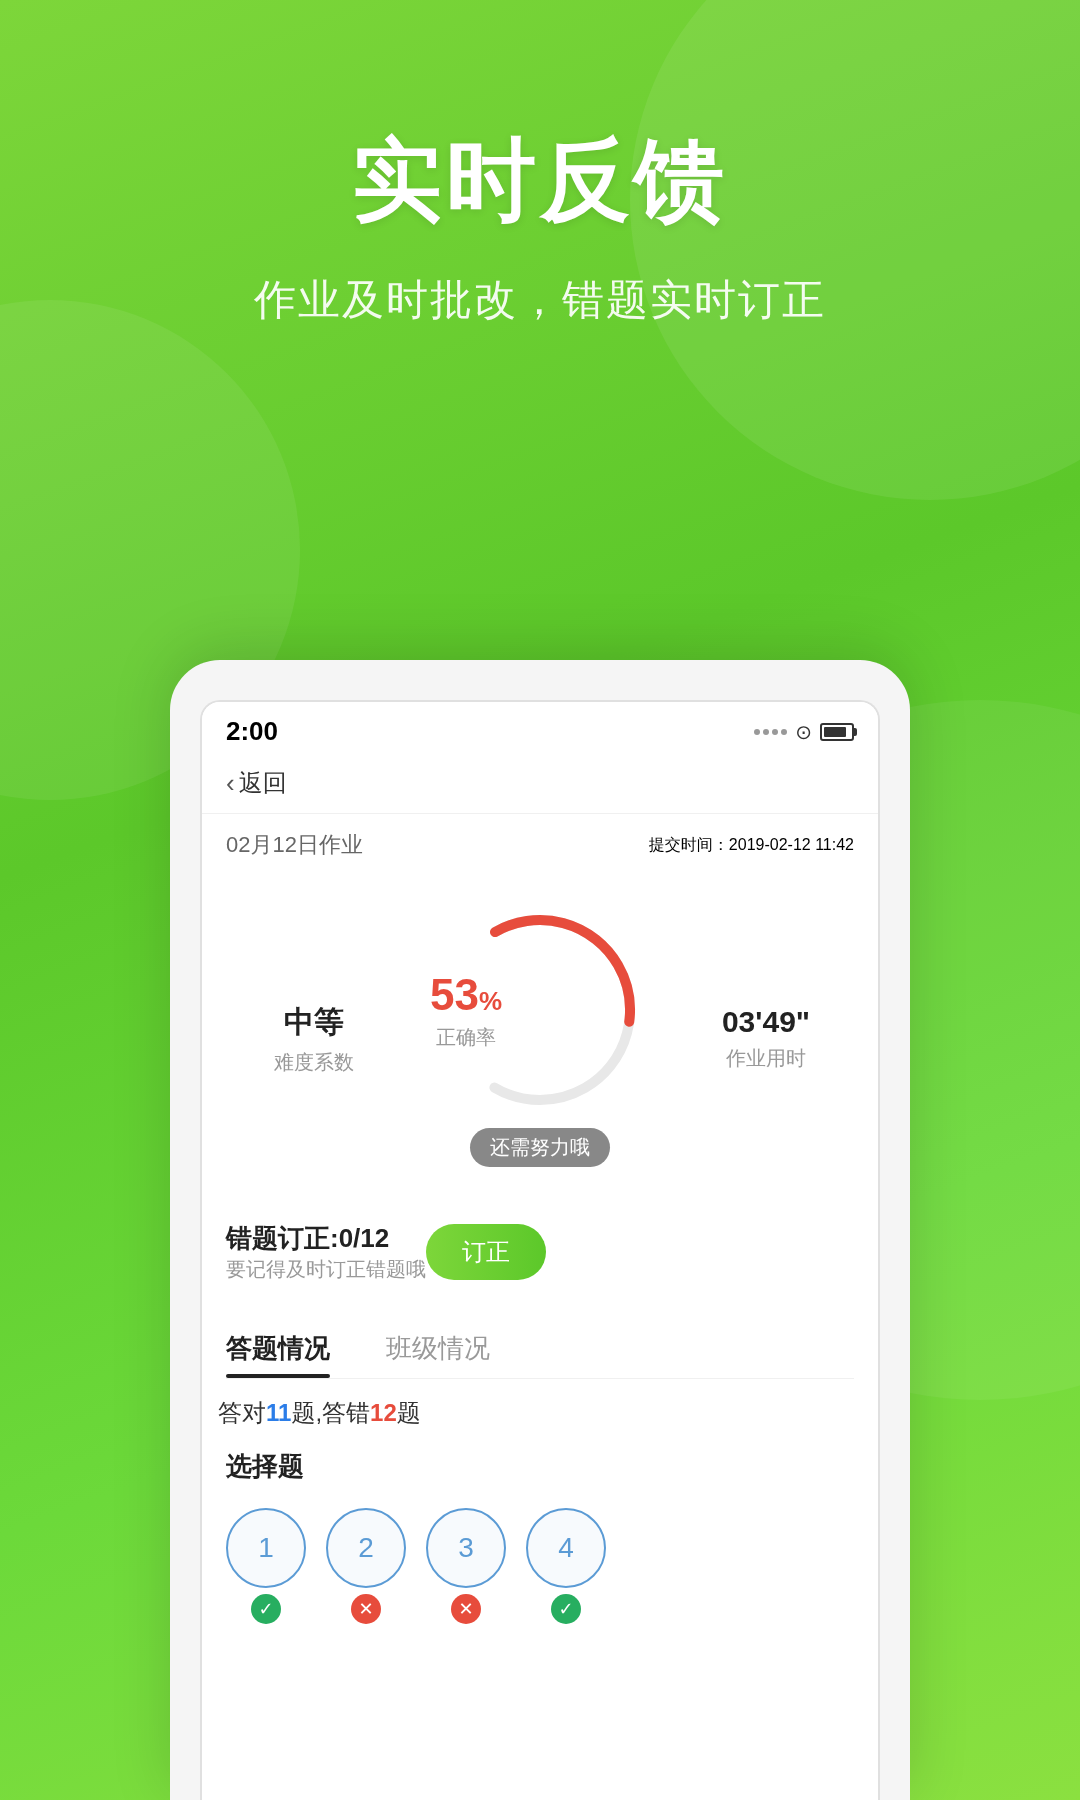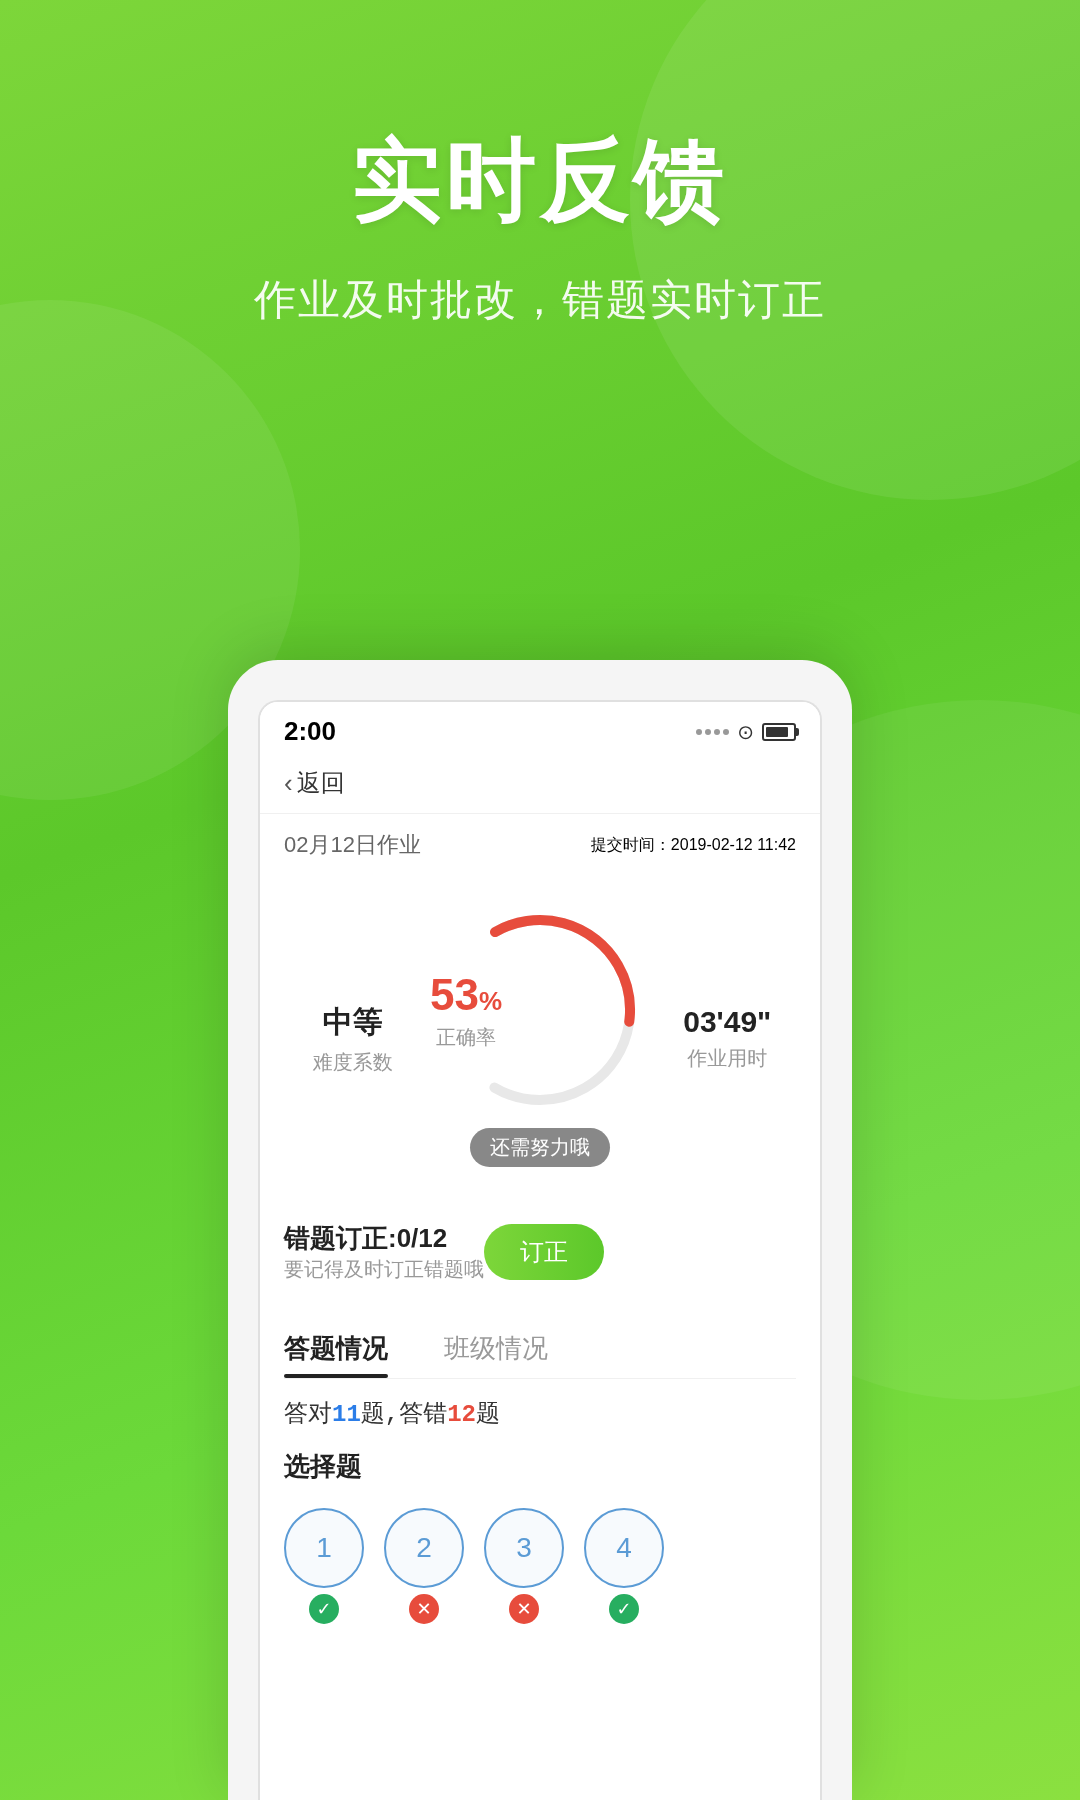--- a/index.html
+++ b/index.html
@@ -62,21 +62,21 @@
       font-weight: 400;
       letter-spacing: 2px;
     }
 
     
     .phone-container {
       position: absolute;
       bottom: 0;
       left: 50%;
       transform: translateX(-50%);
-      width: 624px;
+      width: 740px;
       z-index: 3;
     }
 
     
     .phone-card {
       background: #f5f5f5;
       border-radius: 50px 50px 0 0;
       padding: 40px 30px 0 30px;
       box-shadow: 0 -10px 60px rgba(0,0,0,0.15);
     }
@@ -327,25 +327,24 @@
       bottom: 0;
       left: 0;
       width: 100%;
       height: 4px;
       background: #222;
       border-radius: 2px;
     }
 
     
     .answer-stats {
-      padding: 18px 24px 10px;
+      padding: 18px 16px 10px;
       background: #fff;
       font-size: 24px;
       color: #333;
-      font-family: Liberation Mono, monospace;
     }
     .answer-stats .highlight {
       color: #2b7de8;
       font-weight: 600;
     }
     .answer-stats .highlight-red {
       color: #e74c3c;
       font-weight: 600;
     }
 

